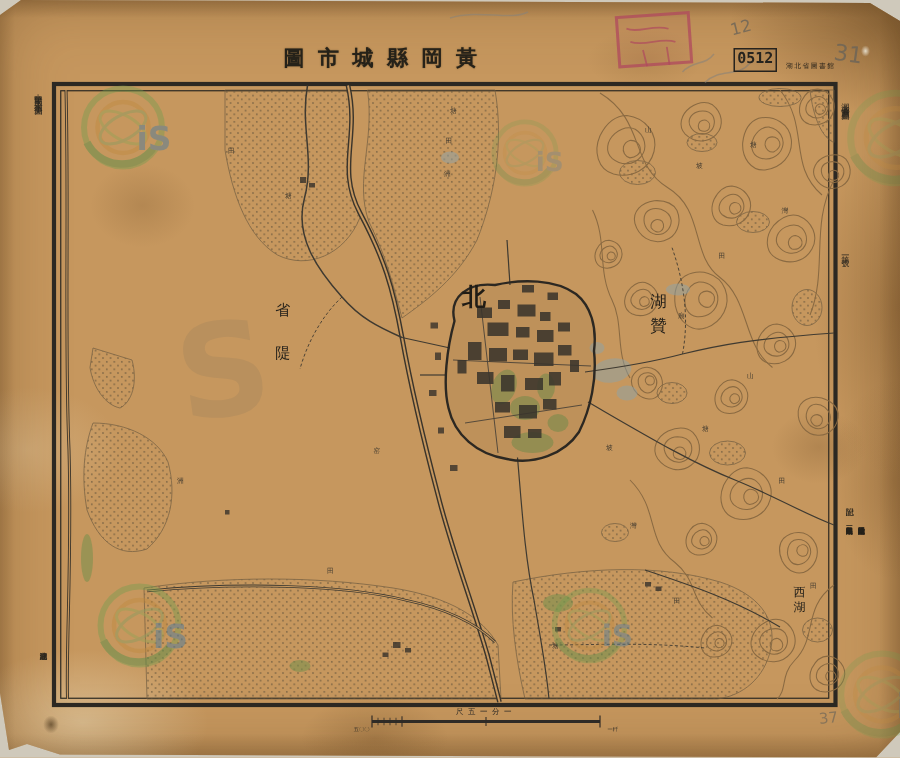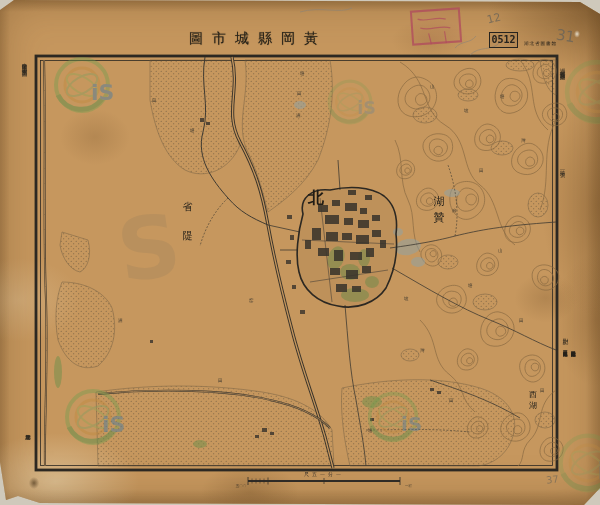--- a/index.html
+++ b/index.html
@@ -21,21 +21,21 @@
       linear-gradient(0deg, rgba(96,64,28,.32), rgba(96,64,28,0) 16px),
       linear-gradient(90deg, rgba(96,64,28,.25), rgba(96,64,28,0) 10px),
       linear-gradient(270deg, rgba(96,64,28,.30), rgba(96,64,28,0) 14px),
       #c6975e;
     box-shadow: inset 0 0 45px rgba(90,60,25,.35);
     clip-path: polygon(0 10px,14px 0,580px 2px,600px 14px,600px 488px,584px 505px,40px 503px,18px 496px,6px 500px,0 462px);}
   svg{position:absolute;inset:0;}
   .htxt{position:absolute;color:#2c2822;}
   .vert{writing-mode:vertical-rl;text-orientation:upright;white-space:pre;}
   .title{top:30px;left:178px;width:160px;text-align:center;font-size:14px;letter-spacing:9px;
-    color:#262219;text-shadow:0 0 1px rgba(40,30,15,.6);}
+    color:#262219;text-shadow:0 0 1px rgba(40,30,15,.6);font-weight:bold;}
   .stampbox{position:absolute;left:489px;top:32px;width:27px;height:14px;border:1.5px solid #26231e;
     background:rgba(30,25,15,.06);color:#26231e;font:bold 10px/14px "DejaVu Sans Mono",monospace;
     text-align:center;letter-spacing:0;}
   .catnote{left:524px;top:41px;font-size:4.5px;letter-spacing:1px;color:#211d17;}
   .pencil{font-family:"DejaVu Sans",sans-serif;color:#6b6458;opacity:.8;}
   .p12{left:487px;top:12px;font-size:11px;transform:rotate(-14deg);}
   .p31{left:556px;top:27px;font-size:15px;transform:rotate(8deg);}
   .p37{left:546px;top:474px;font-size:10px;transform:rotate(-6deg);opacity:.65;}
   .redstamp{position:absolute;left:411px;top:9px;width:46px;height:31px;border:2px solid rgba(176,74,94,.75);
     transform:rotate(-4deg);background:rgba(176,74,94,.05);}

